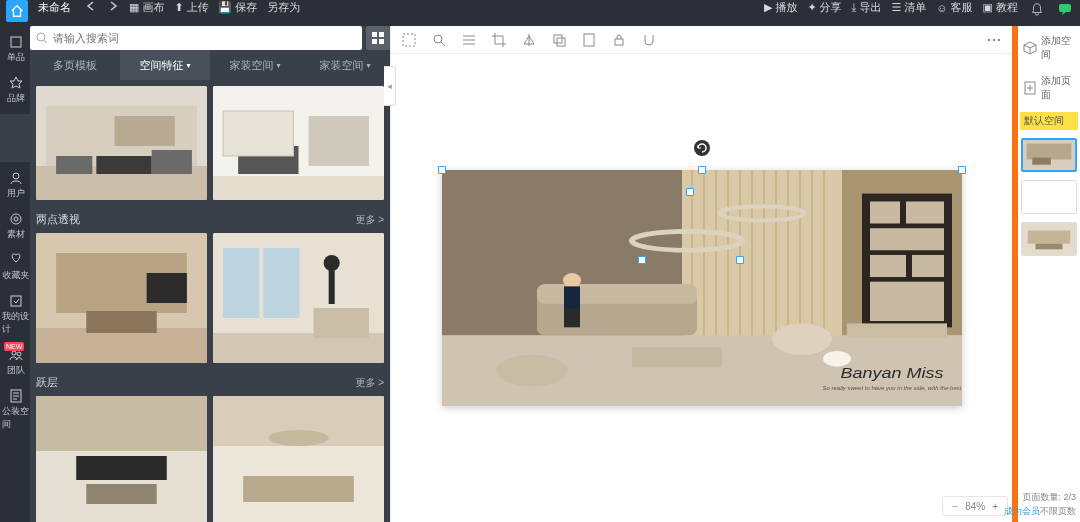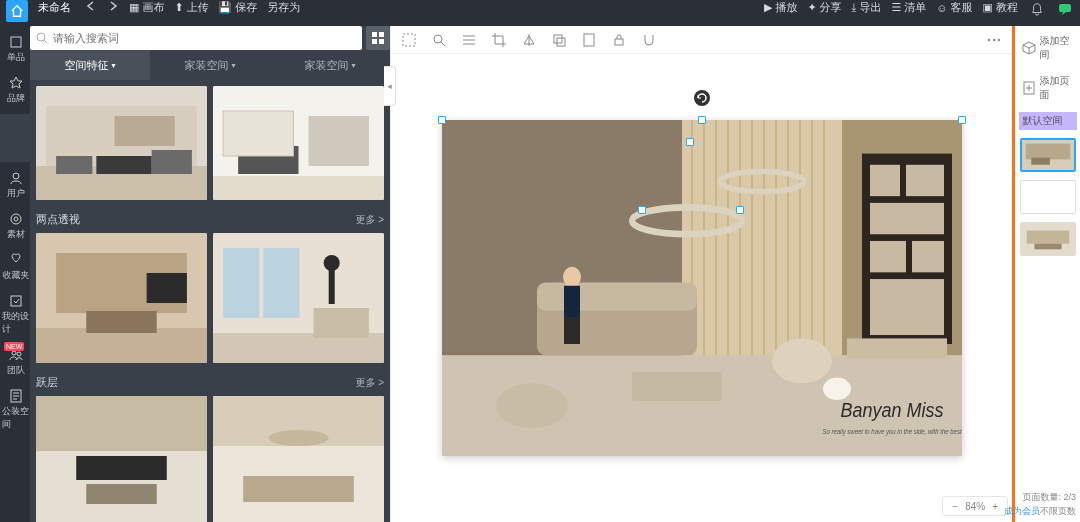--- a/index.html
+++ b/index.html
@@ -37,31 +37,31 @@
   .thumb.tall{height:130px;}
   .thumb svg{width:100%;height:100%;}
   .secthdr{display:flex;align-items:center;justify-content:space-between;color:#d7d9dc;margin-top:12px;font-size:11px;}
   .secthdr .more{font-size:10px;color:#aeb3bb;cursor:pointer;}
   
   .canvaswrap{position:absolute;left:390px;top:26px;right:68px;bottom:0;background:#fff;display:flex;flex-direction:column;border-left:1px solid #e9e9e9;}
   .toolbar{height:28px;border-bottom:1px solid #eee;display:flex;align-items:center;gap:14px;padding:0 10px;color:#666;}
   .toolbar .tool{width:16px;height:16px;cursor:pointer;display:flex;align-items:center;justify-content:center;}
   .toolbar .tsp{flex:1;}
   .stage{flex:1;background:#fff;display:flex;align-items:center;justify-content:center;position:relative;overflow:hidden;}
-  .artboard{width:520px;height:336px;box-shadow:0 2px 8px rgba(0,0,0,.2);position:relative;background:#fde047;}
+  .artboard{width:520px;height:236px;box-shadow:0 2px 8px rgba(0,0,0,.2);position:relative;background:#fde047;}
   .artboard svg{width:100%;height:100%;display:block;}
   .selhandles{position:absolute;inset:0;}
   .sh{position:absolute;width:8px;height:8px;background:#fff;border:1px solid #2aa6ff;border-radius:1px;}
   .rot{position:absolute;left:50%;top:-30px;transform:translateX(-50%);width:16px;height:16px;background:#333;border-radius:50%;}
   .collapse{position:absolute;left:384px;top:66px;width:12px;height:40px;background:#fff;border:1px solid #ddd;border-left:none;border-radius:0 4px 4px 0;display:flex;align-items:center;justify-content:center;color:#999;font-size:9px;cursor:pointer;z-index:5;}
   
-  .rpanel{position:absolute;right:0;top:26px;bottom:0;width:68px;background:#fff;border-left:3px solid #f97316;display:flex;flex-direction:column;align-items:center;padding-top:4px;gap:4px;}
+  .rpanel{position:absolute;right:0;top:26px;bottom:0;width:68px;background:#fff;border-left:6px solid #f97316;display:flex;flex-direction:column;align-items:center;padding-top:4px;gap:4px;}
   .rpanel .rb{width:60px;font-size:10px;color:#666;display:flex;align-items:center;gap:4px;justify-content:flex-start;padding:4px 4px;cursor:pointer;}
   .rpanel .rb .ric{width:14px;height:14px;flex-shrink:0;}
-  .rpanel .lab{width:58px;font-size:10px;color:#555;padding:2px 4px;background:#c4b5fd;margin-top:2px;}
+  .rpanel .lab{width:58px;font-size:10px;color:#555;padding:2px 4px;background:#fde047;margin-top:2px;}
   .rthumb{width:56px;height:34px;border:1px solid #ddd;border-radius:2px;margin-top:4px;background:#eee;overflow:hidden;}
   .rthumb.sel{border:2px solid #2aa6ff;}
   .rthumb.blank{background:#fff;}
   .rthumb svg{width:100%;height:100%;}
   .footer{position:absolute;right:4px;bottom:4px;font-size:9px;color:#888;text-align:right;line-height:14px;}
   .footer .lk{color:#3498db;cursor:pointer;}
   .zoom{position:absolute;right:72px;bottom:6px;display:flex;align-items:center;gap:4px;background:#fff;border:1px solid #e5e5e5;border-radius:3px;height:20px;padding:0 6px;font-size:10px;color:#888;}
   .zoom .zb{cursor:pointer;padding:0 3px;}
 </style>
 </head>
@@ -187,20 +187,23 @@
     <div class="gridbtn">
       <svg width="14" height="14" viewBox="0 0 14 14">
           <rect x="1" y="1" width="5" height="5" fill="#fff"></rect>
           <rect x="8" y="1" width="5" height="5" fill="#fff"></rect>
           <rect x="1" y="8" width="5" height="5" fill="#fff"></rect>
           <rect x="8" y="8" width="5" height="5" fill="#fff"></rect>
         </svg>
     </div>
   </div>
   <div class="tabs">
+    <div class="tab">
+        <span>多页模板</span>
+      </div>
     <div class="tab active">
         <span>空间特征</span>
         <span class="chev">▾</span>
       </div>
     <div class="tab">
         <span>家装空间</span>
         <span class="chev">▾</span>
       </div>
     <div class="tab">
         <span>家装空间</span>

